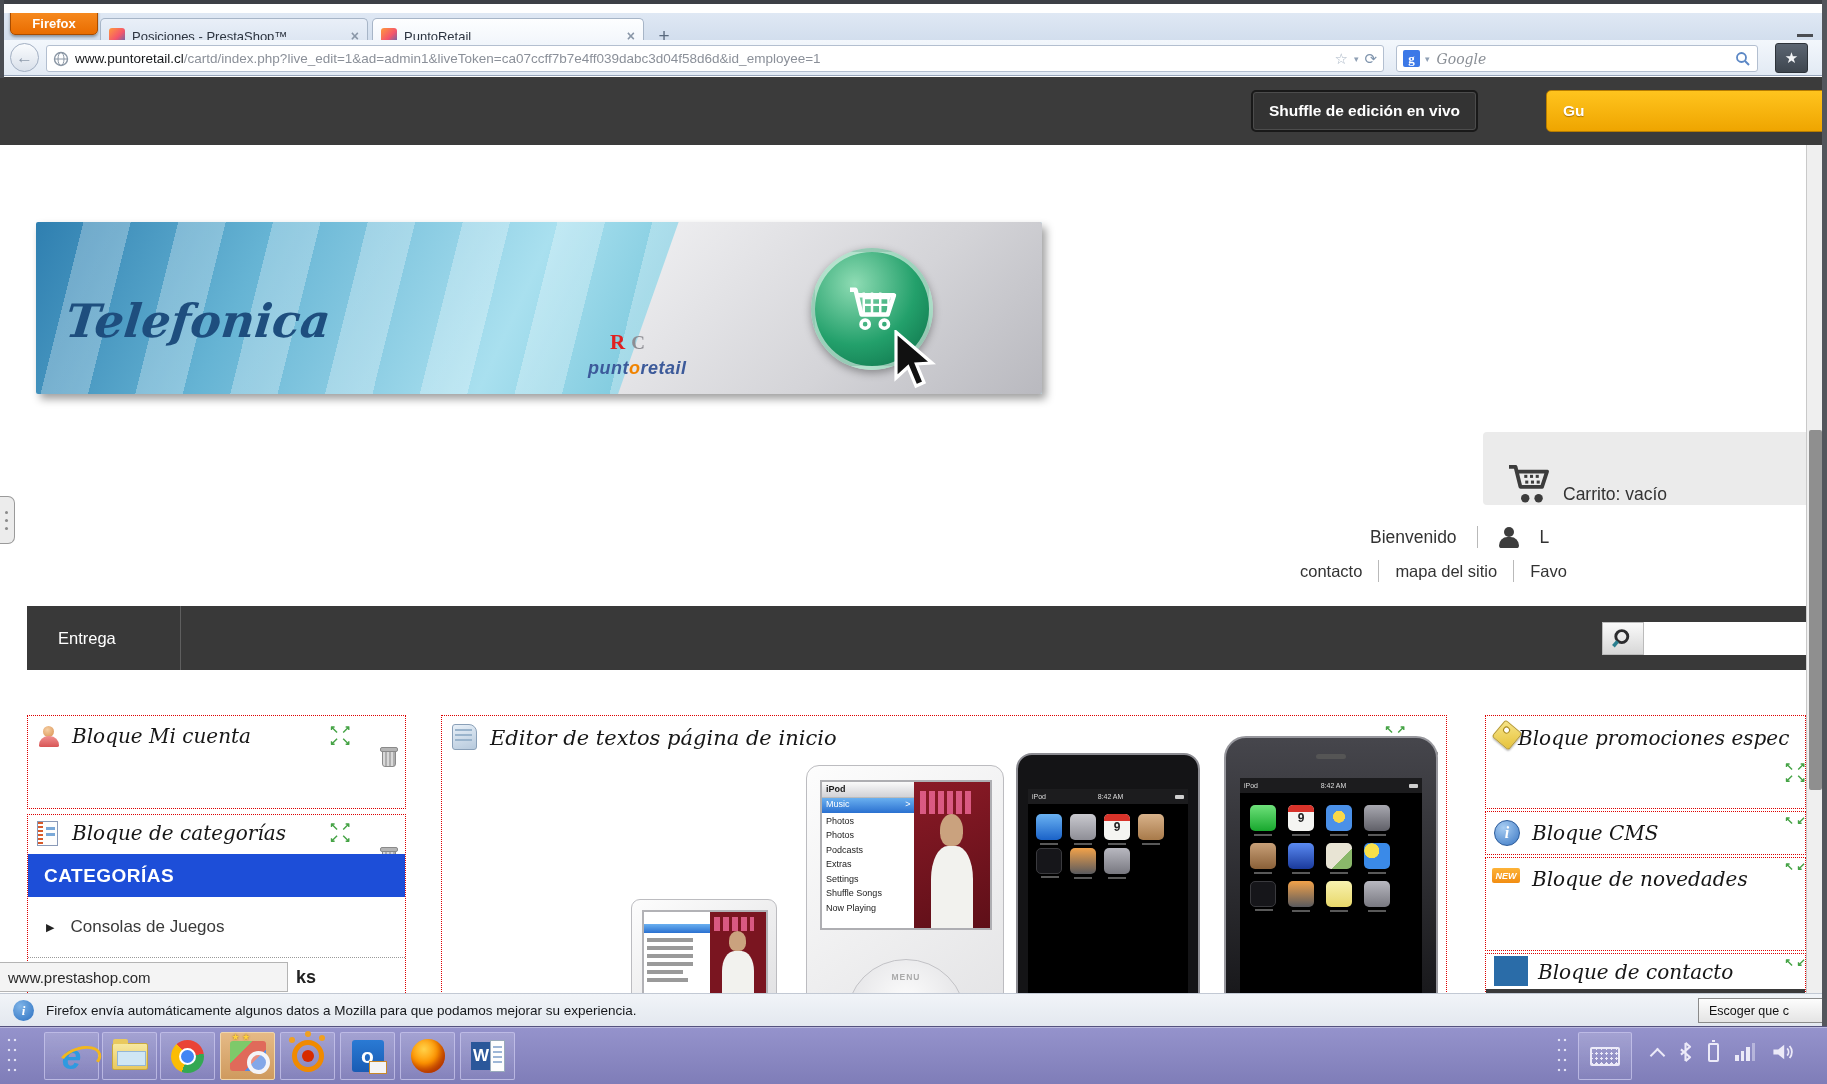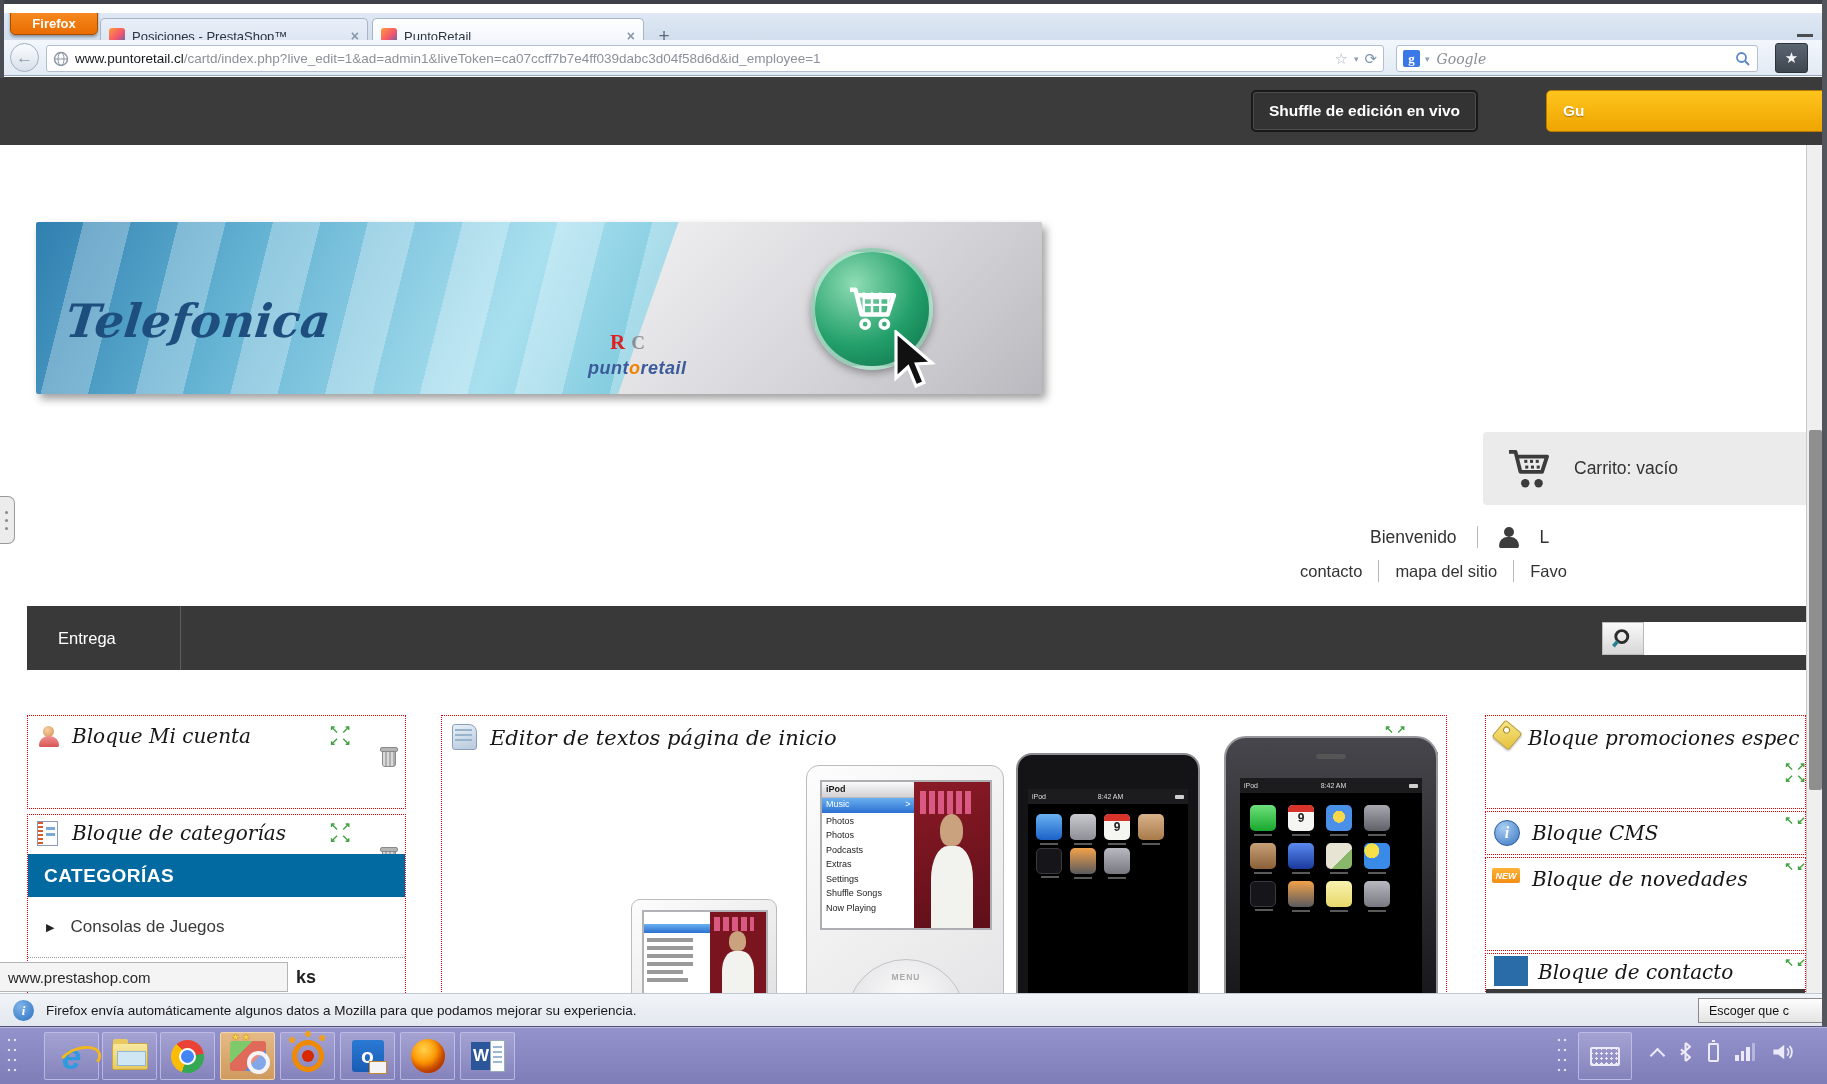--- a/index.html
+++ b/index.html
@@ -96,21 +96,21 @@
   .cursor{left:856px;top:108px;}
 
   
   .side-handle{left:0;top:351px;width:15px;height:48px;background:#ececec;border:1px solid #9a9a9a;
                border-left:none;border-radius:0 7px 7px 0;}
   .side-handle::after{content:"";position:absolute;left:5px;top:14px;width:3px;height:3px;border-radius:50%;
                background:#8a8a8a;box-shadow:0 8px 0 #8a8a8a,0 16px 0 #8a8a8a;}
 
   
   .cartbox{left:1483px;top:287px;width:340px;height:73px;background:#ebebeb;border-radius:4px;
-           display:flex;align-items:center;gap:21px;padding-left:24px;}
+           display:flex;align-items:flex-end;gap:10px;padding-left:24px;}
   .cart-label{font-size:17.5px;color:#333;}
   .welcome-row{left:1350px;top:377px;width:473px;height:30px;display:flex;align-items:center;
                justify-content:flex-start;gap:20px;padding-left:20px;}
   .welcome-txt{font-size:17.5px;color:#333;}
   .vdiv{width:1px;height:22px;background:#b9b9b9;}
   .person{width:22px;height:22px;position:relative;}
   .person::before{content:"";position:absolute;left:6px;top:1px;width:10px;height:10px;border-radius:50%;background:#3d3d3d;}
   .person::after{content:"";position:absolute;left:1px;top:11px;width:20px;height:11px;border-radius:10px 10px 3px 3px;background:#3d3d3d;}
   .links-row{left:1300px;top:412px;width:523px;height:28px;display:flex;align-items:center;gap:16px;
              font-size:16.5px;color:#333;}
@@ -160,21 +160,21 @@
           font-family:"Liberation Serif",serif;font-style:italic;font-weight:bold;font-size:16px;
           display:flex;align-items:center;justify-content:center;}
   .ic-new{min-width:28px;height:15px;background:linear-gradient(#fdb338,#f28d12);border-radius:2px;
           color:#fff;font-size:9px;font-weight:bold;font-style:italic;display:flex;align-items:center;
           justify-content:center;padding:0 2px;}
   .ic-bluesq{width:34px;height:30px;background:#2a6ca8;}
 
   
   .box-myaccount{left:27px;top:570px;width:379px;height:94px;}
   .box-categories{left:27px;top:669px;width:379px;height:179px;border-bottom:none;}
-  .cat-header{position:absolute;left:0;top:39px;width:100%;height:43px;background:#0369a1;color:#fff;
+  .cat-header{position:absolute;left:0;top:39px;width:100%;height:43px;background:#1d4ed8;color:#fff;
           font-weight:bold;font-size:19px;letter-spacing:.5px;display:flex;align-items:center;padding-left:16px;}
   .cat-item{position:absolute;left:0;top:92px;width:100%;height:40px;display:flex;align-items:center;gap:16px;
           padding-left:18px;font-size:17px;color:#3a3a3a;}
   .cat-arrow{font-size:11px;color:#222;}
   .cat-divider{position:absolute;left:0;top:142px;width:100%;border-top:1px dotted #9a9a9a;}
   .partial-ks{position:absolute;left:268px;top:152px;font-size:18px;font-weight:bold;color:#222;}
 
   
   .box-editor{left:441px;top:570px;width:1006px;height:279px;border-bottom:none;}
 
@@ -559,21 +559,21 @@
             <div class="app" style="background:linear-gradient(#f2a24a,#5a5a5e)"></div>
             <div class="app" style="background:linear-gradient(#f8f2b0,#e8d86a)"></div>
             <div class="app" style="background:linear-gradient(#b8b8c0,#787880)"></div>
           </div>
         </div>
       </div>
     </div>
 
     <div class="abs ebox box-promo">
       <div class="abs ic-tag" style="left:10px;top:8px"></div>
-      <div class="abs etitle" style="left:42px;top:10px">Bloque promociones espec</div>
+      <div class="abs etitle" style="left:32px;top:10px">Bloque promociones espec</div>
       <div class="abs arrows r-arrows" style="top:44px">
         <span>↖</span>
           <span>↗</span>
           <span>↙</span>
           <span>↘</span>
       </div>
     </div>
     <div class="abs ebox box-cms">
       <div class="abs ic-info" style="left:8px;top:8px">i</div>
       <div class="abs etitle" style="left:46px;top:9px">Bloque CMS</div>

